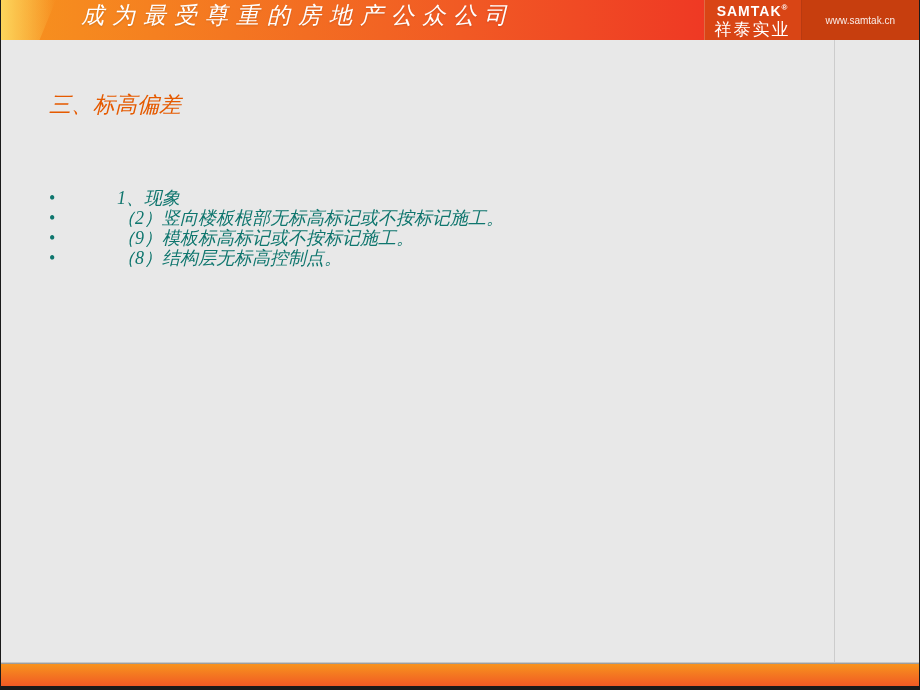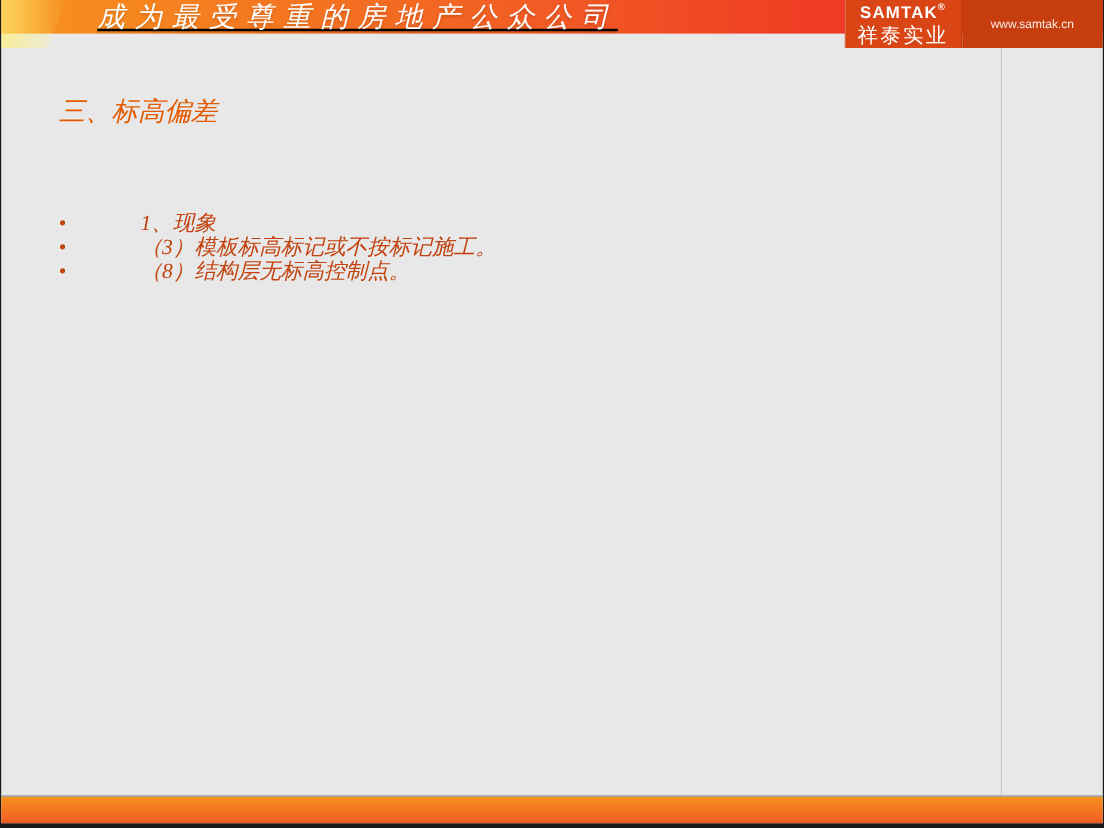--- a/index.html
+++ b/index.html
@@ -11,27 +11,26 @@
       overflow: hidden;
     }
     .slide {
       width: 918px;
       height: 686px;
       margin: 0 auto;
       background: #e8e8e8;
       position: relative;
     }
     .header {
-      height: 28px;
+      height: 40px;
       width: 100%;
       background: linear-gradient(90deg, #f7931e 0%, #f15a24 50%, #ed1c24 100%);
       display: flex;
-      align-items: center;
+      align-items: flex-start;
       position: relative;
-      text-decoration: underline;
     }
     .header-accent {
       position: absolute;
       left: 0;
       top: 0;
       width: 55px;
       height: 40px;
       background: linear-gradient(90deg, #fff176 0%, rgba(255,241,118,0) 100%);
       clip-path: polygon(0 0, 100% 0, 70% 100%, 0 100%);
       opacity: 0.7;
@@ -100,21 +99,21 @@
     }
     .section-title {
       color: #e55a00;
       font-size: 22px;
       font-style: italic;
       margin-bottom: 68px;
       font-family: "SimSun", serif;
     }
     .body-list {
       list-style: none;
-      color: #c2410c;
+      color: #0f766e;
       font-size: 18px;
       font-style: italic;
       line-height: 1.12;
       font-family: "SimSun", serif;
     }
     .body-list li {
       position: relative;
       padding-left: 68px;
     }
     .body-list li::before {
@@ -169,19 +168,20 @@
       </div>
     </div>
   </div>
 
   <div class="sidebar-divider"></div>
 
   <div class="content">
     <div class="section-title">三、标高偏差</div>
     <ul class="body-list">
       <li>1、现象</li>
-      <li>（3）模板标高标记或不按标记施工。</li>
+      <li>（2）竖向楼板根部无标高标记或不按标记施工。</li>
+      <li>（9）模板标高标记或不按标记施工。</li>
       <li>（8）结构层无标高控制点。</li>
     </ul>
   </div>
 
   <div class="footer-bar"></div>
 </div>
 
 </body></html>

